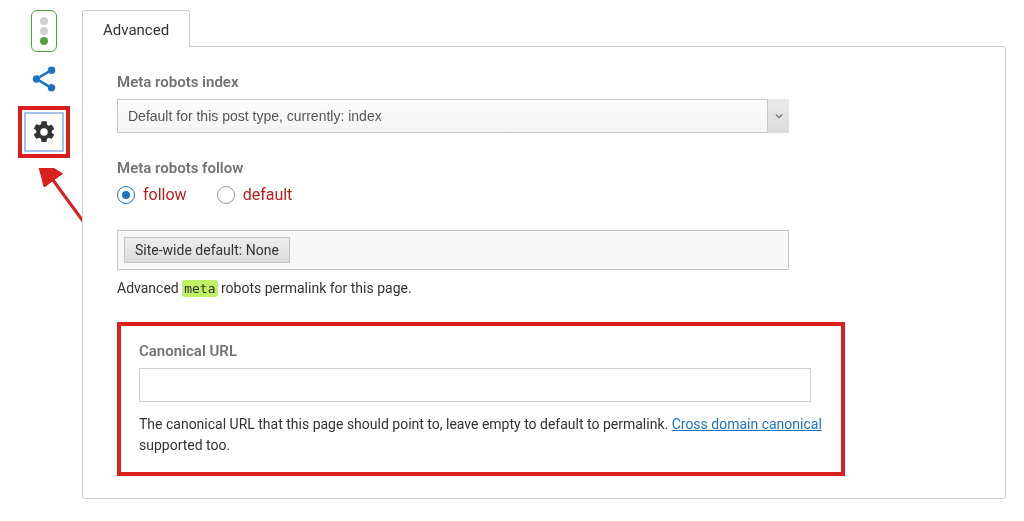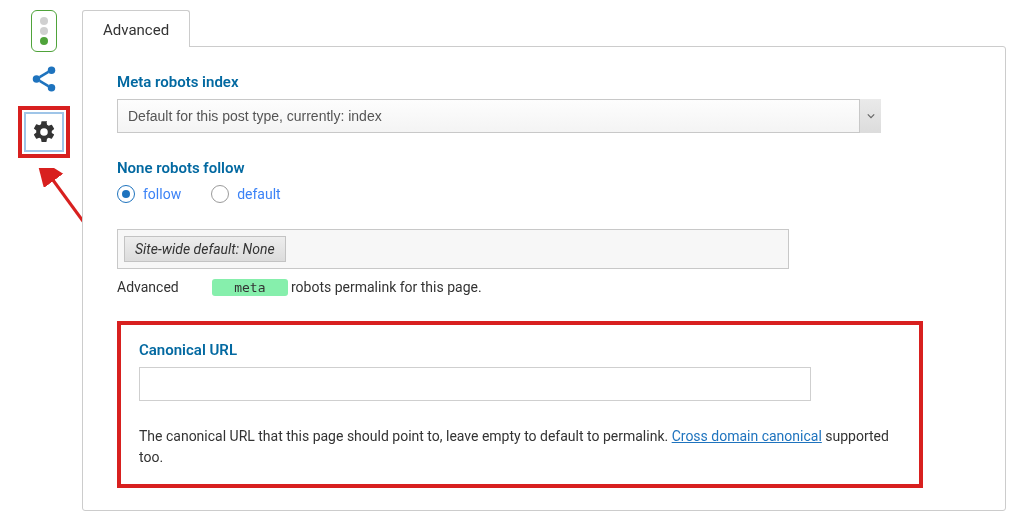--- a/index.html
+++ b/index.html
@@ -76,25 +76,25 @@
     padding:26px 34px 22px 34px;
     margin-top:-1px;
     position:relative;
     z-index:1;
     background:#fff;
   }
   .field-label {
     font-weight:600;
     font-size:15px;
     margin-bottom:8px;
-    color:#0369a1;
+    color:#737373;
   }
   .select-wrap {
     position:relative;
-    width:764px;
+    width:672px;
     max-width:100%;
   }
   .select-wrap input.fake-select {
     width:100%;
     padding:8px 32px 8px 10px;
     border:1px solid #c8c8c8;
     background:linear-gradient(#fdfdfd,#f4f4f4);
     font-size:14px;
     color:#555;
   }
@@ -108,54 +108,53 @@
   .radio-opt { display:flex; align-items:center; gap:8px; cursor:pointer;}
   .radio-circ {
     width:18px; height:18px; border-radius:50%;
     border:1.5px solid #9b9b9b; position:relative; background:#fff;
   }
   .radio-circ.selected { border-color:#1e73be;}
   .radio-circ.selected::after {
     content:""; position:absolute; width:8px; height:8px; border-radius:50%;
     background:#1e73be; left:50%; top:50%; transform:translate(-50%,-50%);
   }
-  .radio-txt { font-size:14px; color:#3b82f6; }
+  .radio-txt { font-size:16px; color:#b91c1c; }
   .multi-select {
     width:672px; max-width:100%;
     border:1px solid #c8c8c8; background:#f7f7f7;
     padding:6px 6px;
-    font-style:italic;
   }
   .ms-option {
     background:linear-gradient(#ededed,#dcdcdc);
     padding:4px 10px;
     border:1px solid #c3c3c3;
     color:#333;
     font-size:14px;
     width:fit-content;
   }
   .help-line { margin-top:10px; font-size:14px; color:#333;}
   .help-line code {
-    background:#86efac; padding:1px 22px; border-radius:3px; font-family:Menlo,Consolas,monospace; font-size:13px;margin-left:30px;
+    background:#bef264; padding:1px 2px; border-radius:3px; font-family:Menlo,Consolas,monospace; font-size:13px;
   }
   .section-gap { height:26px; }
   .canonical-box {
     border:4px solid #d8201f;
     padding:16px 18px 16px 18px;
-    width:806px;
+    width:728px;
     max-width:100%;
   }
   .text-input {
     width:672px; max-width:100%;
     border:1px solid #cfcfcf;
     padding:8px 10px;
     font-size:14px;
     background:#fff;
   }
-  .canon-desc { font-size:14px; color:#333; line-height:1.5; margin-top:25px;}
+  .canon-desc { font-size:14px; color:#333; line-height:1.5; margin-top:12px;}
   .canon-desc a { color:#1e73be; text-decoration:underline; }
   
   .annot { position:absolute; pointer-events:none; }
 </style>
 </head>
 <body>
 
 <div class="wrap">
 
   <div class="icon-rail">
@@ -194,21 +193,21 @@
         <input class="fake-select" readonly="" value="Default for this post type, currently: index" style="">
         <div class="select-btn">
           <svg width="8" height="8" viewBox="0 0 10 10">
               <path d="M1 3 L5 7 L9 3" stroke="#666" stroke-width="1.5" fill="none"></path>
             </svg>
         </div>
       </div>
 
       <div class="section-gap"></div>
 
-      <div class="field-label">None robots follow</div>
+      <div class="field-label">Meta robots follow</div>
       <div class="radio-row">
         <div class="radio-opt">
           <span class="radio-circ selected"></span>
           <span class="radio-txt">follow</span>
         </div>
         <div class="radio-opt">
           <span class="radio-circ"></span>
           <span class="radio-txt">default</span>
         </div>
       </div>

